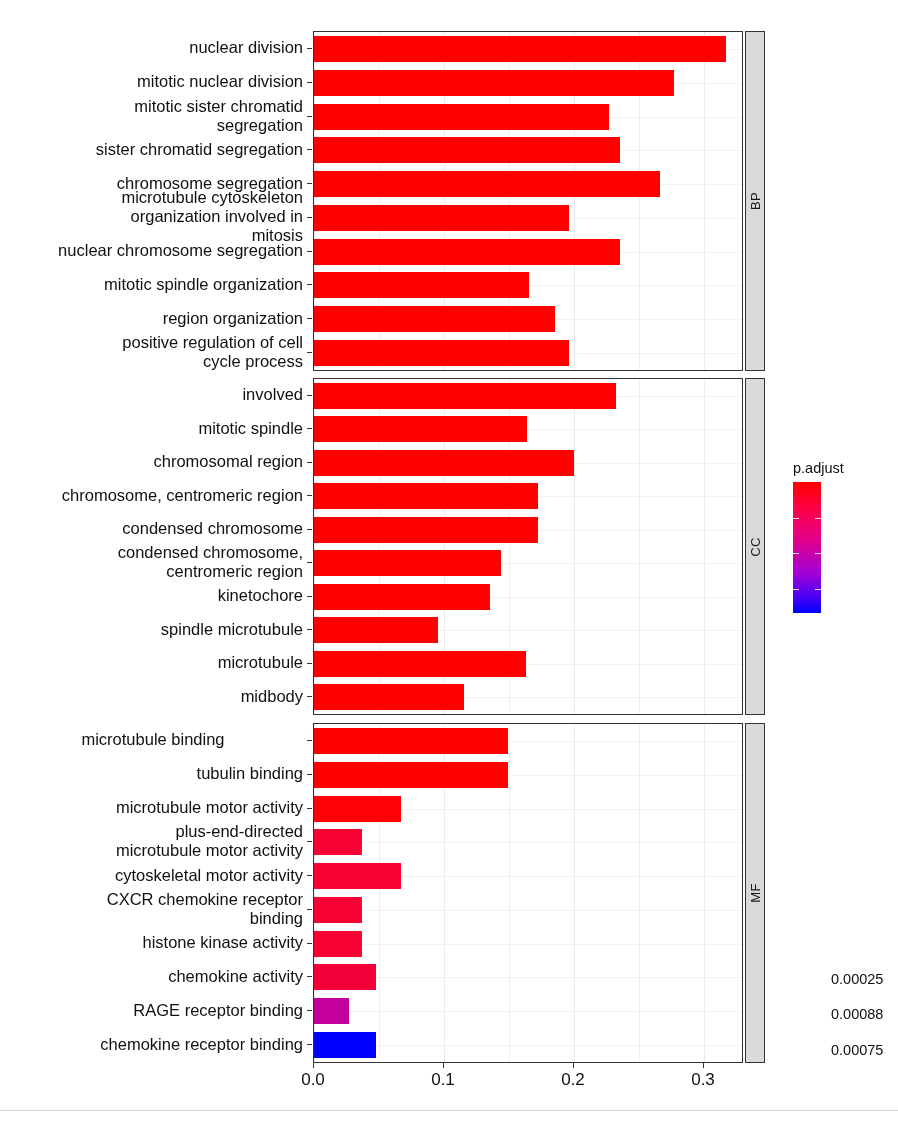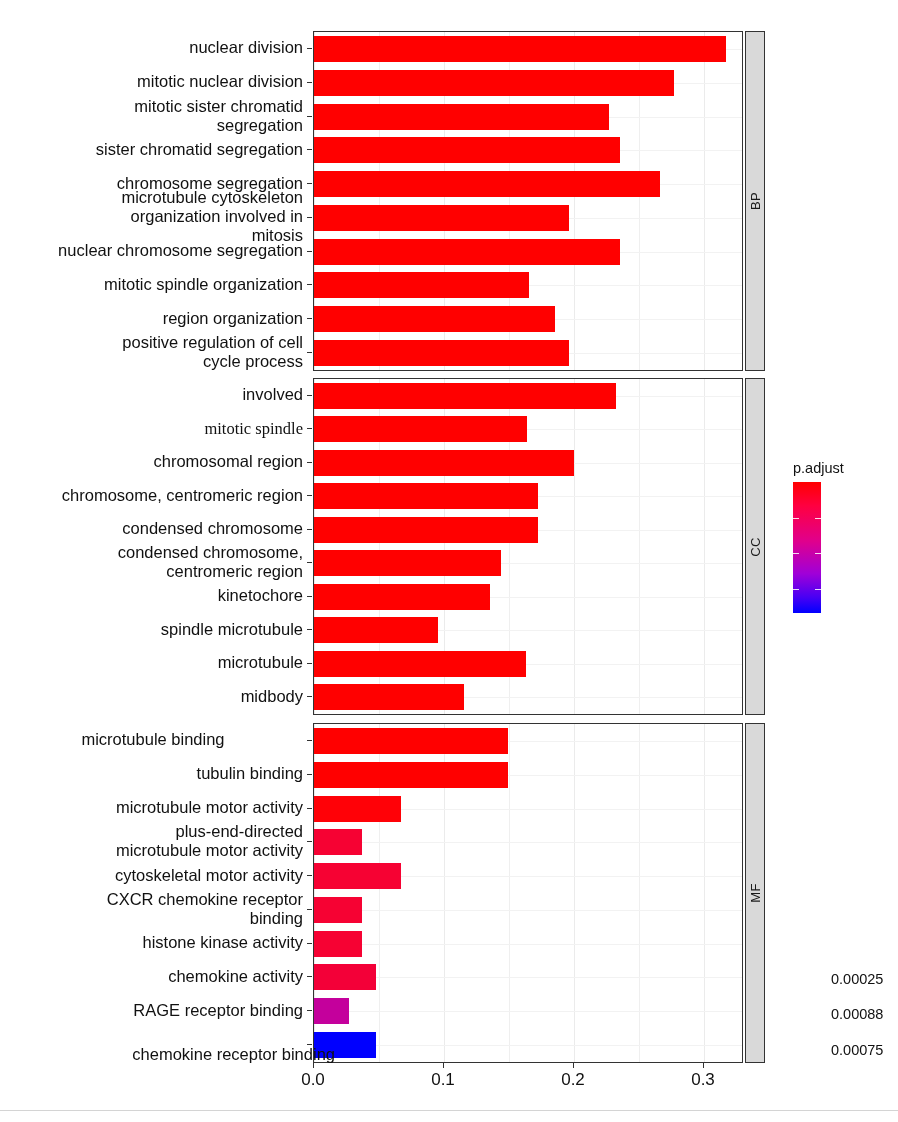--- a/index.html
+++ b/index.html
@@ -305,21 +305,21 @@
       <div class="ytick" style="top: 251px;"></div>
       <div class="ylab" style="right: 595px; top: 275px; width: 300px;">mitotic spindle organization</div>
       <div class="ytick" style="top: 284px;"></div>
       <div class="ylab" style="right: 595px; top: 309px; width: 300px;">region organization</div>
       <div class="ytick" style="top: 318px;"></div>
       <div class="ylab" style="right: 595px; top: 333px; width: 300px;">positive regulation of cell
 cycle process</div>
       <div class="ytick" style="top: 352px;"></div>
       <div class="ylab" style="right: 595px; top: 385px; width: 300px;">involved</div>
       <div class="ytick" style="top: 395px;"></div>
-      <div class="ylab" style="right: 595px; top: 419px; width: 300px; font-family: Liberation Serif, serif;">mitotic spindle</div>
+      <div class="ylab" style="right: 595px; top: 419px; width: 300px;">mitotic spindle</div>
       <div class="ytick" style="top: 428px;"></div>
       <div class="ylab" style="right: 595px; top: 452px; width: 300px;">chromosomal region</div>
       <div class="ytick" style="top: 462px;"></div>
       <div class="ylab" style="right: 595px; top: 486px; width: 300px;">chromosome, centromeric region</div>
       <div class="ytick" style="top: 495px;"></div>
       <div class="ylab" style="right: 595px; top: 519px; width: 300px;">condensed chromosome</div>
       <div class="ytick" style="top: 529px;"></div>
       <div class="ylab" style="right: 595px; top: 543px; width: 300px;">condensed chromosome,
 centromeric region</div>
       <div class="ytick" style="top: 562px;"></div>
@@ -344,21 +344,21 @@
       <div class="ytick" style="top: 875px;"></div>
       <div class="ylab" style="right: 595px; top: 890px; width: 300px;">CXCR chemokine receptor
 binding</div>
       <div class="ytick" style="top: 909px;"></div>
       <div class="ylab" style="right: 595px; top: 933px; width: 300px;">histone kinase activity</div>
       <div class="ytick" style="top: 943px;"></div>
       <div class="ylab" style="right: 595px; top: 967px; width: 300px;">chemokine activity</div>
       <div class="ytick" style="top: 976px;"></div>
       <div class="ylab" style="right: 595px; top: 1001px; width: 300px;">RAGE receptor binding</div>
       <div class="ytick" style="top: 1010px;"></div>
-      <div class="ylab" style="right: 563px; top: 1035px; width: 300px; margin-top: 10px;">chemokine receptor binding</div>
+      <div class="ylab" style="right: 595px; top: 1035px; width: 300px;">chemokine receptor binding</div>
       <div class="ytick" style="top: 1044px;"></div>
     </div>
 
   <div id="xaxis-layer">
       <div class="xtick" style="left: 313px; top: 1063px;"></div>
       <div class="xticklab" style="left: 313px; top: 1070px;">0.0</div>
       <div class="xtick" style="left: 443px; top: 1063px;"></div>
       <div class="xticklab" style="left: 443px; top: 1070px;">0.1</div>
       <div class="xtick" style="left: 573px; top: 1063px;"></div>
       <div class="xticklab" style="left: 573px; top: 1070px;">0.2</div>

